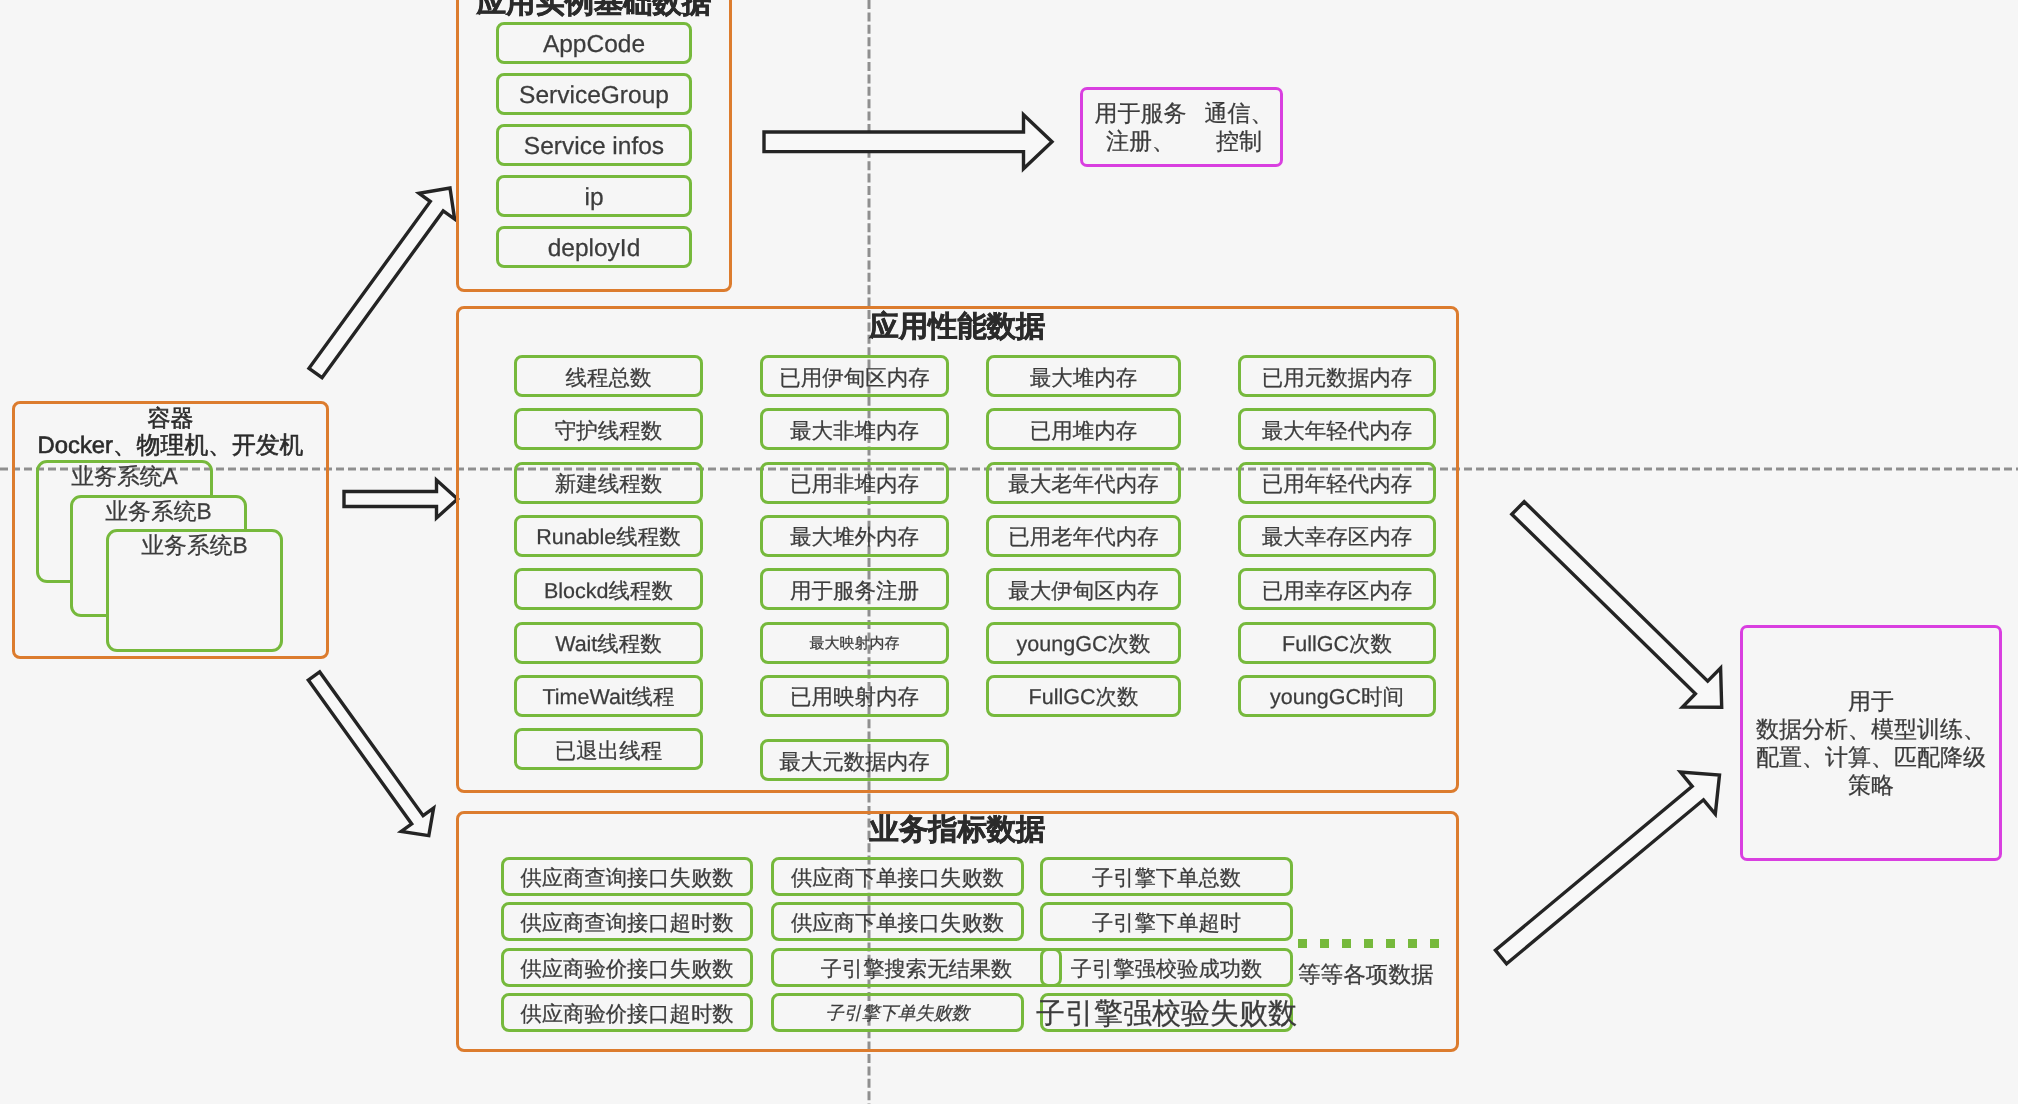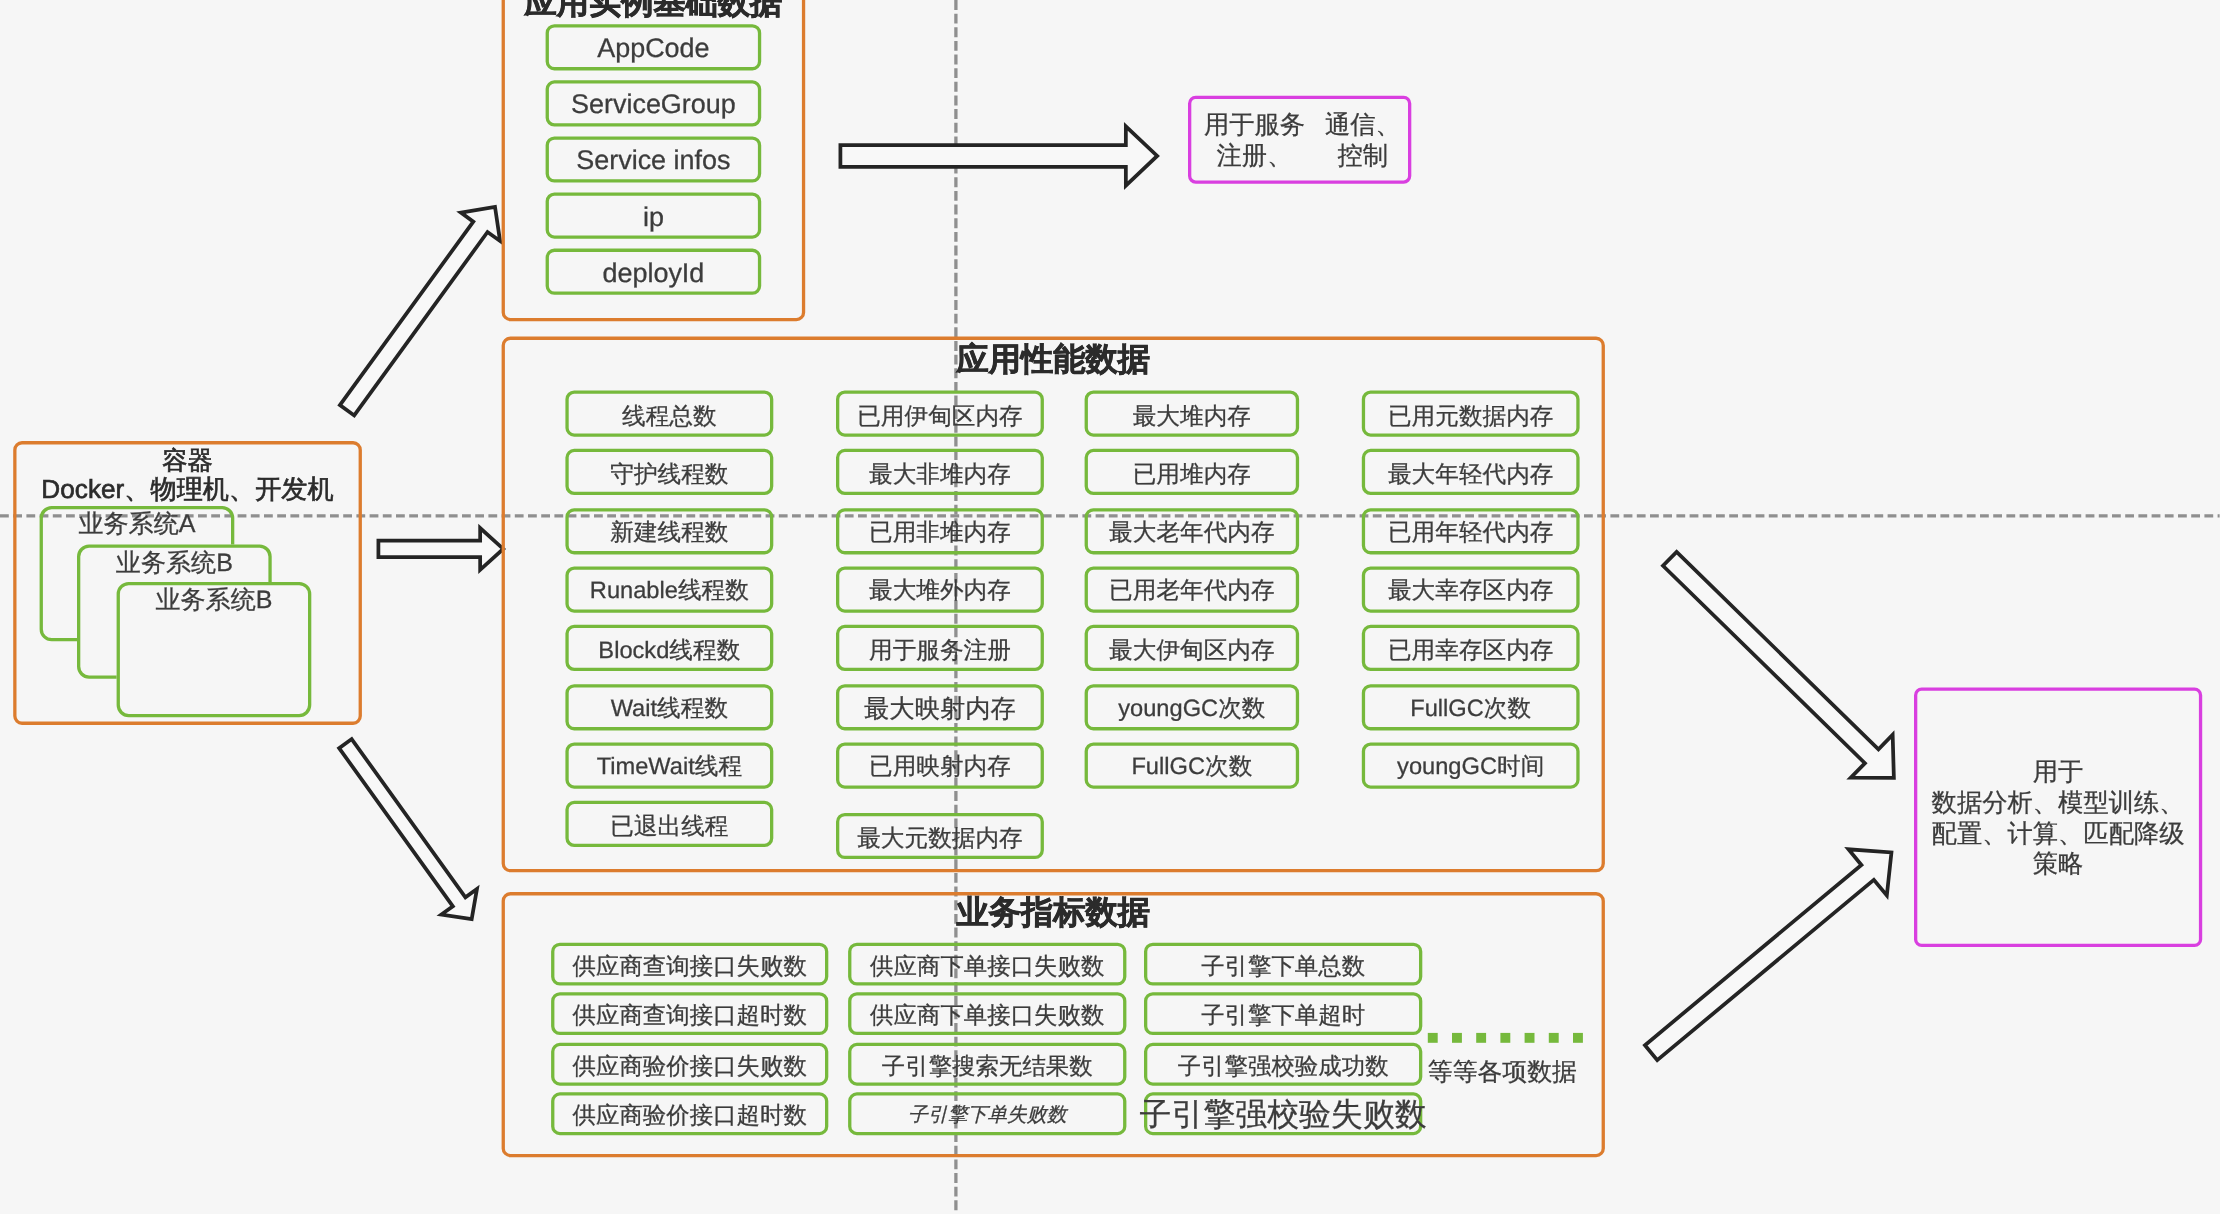--- a/index.html
+++ b/index.html
@@ -114,21 +114,21 @@
 </div>
 <div class="chip" style="left:760px;top:461.6px;width:189px;height:42px;font-size:21.5px;">
   <span>已用非堆内存</span>
 </div>
 <div class="chip" style="left:760px;top:514.9px;width:189px;height:42px;font-size:21.5px;">
   <span>最大堆外内存</span>
 </div>
 <div class="chip" style="left:760px;top:568.2px;width:189px;height:42px;font-size:21.5px;">
   <span>用于服务注册</span>
 </div>
-<div class="chip" style="left:760px;top:621.5px;width:189px;height:42px;font-size:23px;">
+<div class="chip" style="left:760px;top:621.5px;width:189px;height:42px;font-size:15px;">
   <span>最大映射内存</span>
 </div>
 <div class="chip" style="left:760px;top:674.8px;width:189px;height:42px;font-size:21.5px;">
   <span>已用映射内存</span>
 </div>
 <div class="chip" style="left:760px;top:739px;width:189px;height:42px;font-size:21.5px;">
   <span>最大元数据内存</span>
 </div>
 <div class="chip" style="left:986px;top:355.0px;width:195px;height:42px;font-size:21.5px;">
   <span>最大堆内存</span>
@@ -185,21 +185,21 @@
 </div>
 <div class="chip" style="left:501px;top:992.9px;width:252px;height:39px;font-size:21.3px;">
   <span>供应商验价接口超时数</span>
 </div>
 <div class="chip" style="left:771px;top:857.0px;width:253px;height:39px;font-size:21.3px;">
   <span>供应商下单接口失败数</span>
 </div>
 <div class="chip" style="left:771px;top:902.3px;width:253px;height:39px;font-size:21.3px;">
   <span>供应商下单接口失败数</span>
 </div>
-<div class="chip" style="left:771px;top:947.6px;width:253px;height:39px;font-size:21.3px;">
+<div class="chip" style="left:771px;top:947.6px;width:291px;height:39px;font-size:21.3px;">
   <span>子引擎搜索无结果数</span>
 </div>
 <div class="chip" style="left:771px;top:992.9px;width:253px;height:39px;font-size:18px;font-style:italic;">
   <span>子引擎下单失败数</span>
 </div>
 <div class="chip" style="left:1040px;top:857.0px;width:253px;height:39px;font-size:21.3px;">
   <span>子引擎下单总数</span>
 </div>
 <div class="chip" style="left:1040px;top:902.3px;width:253px;height:39px;font-size:21.3px;">
   <span>子引擎下单超时</span>

